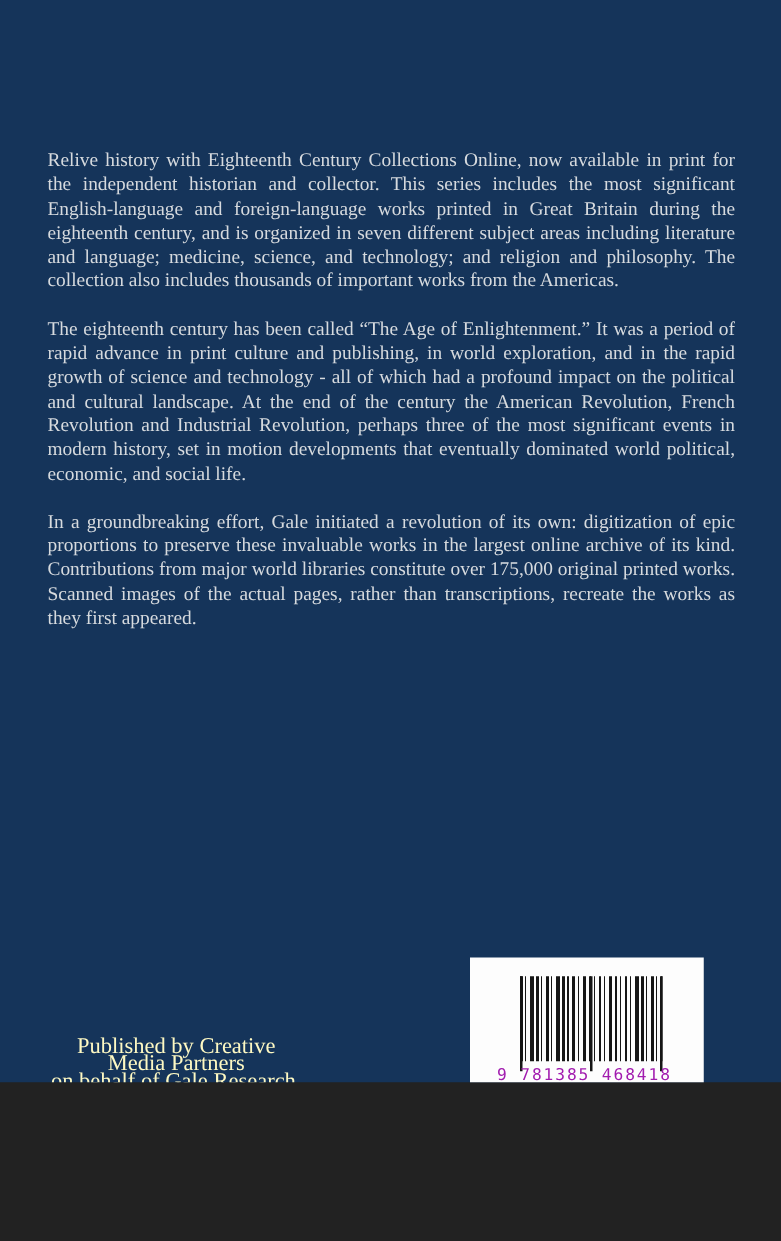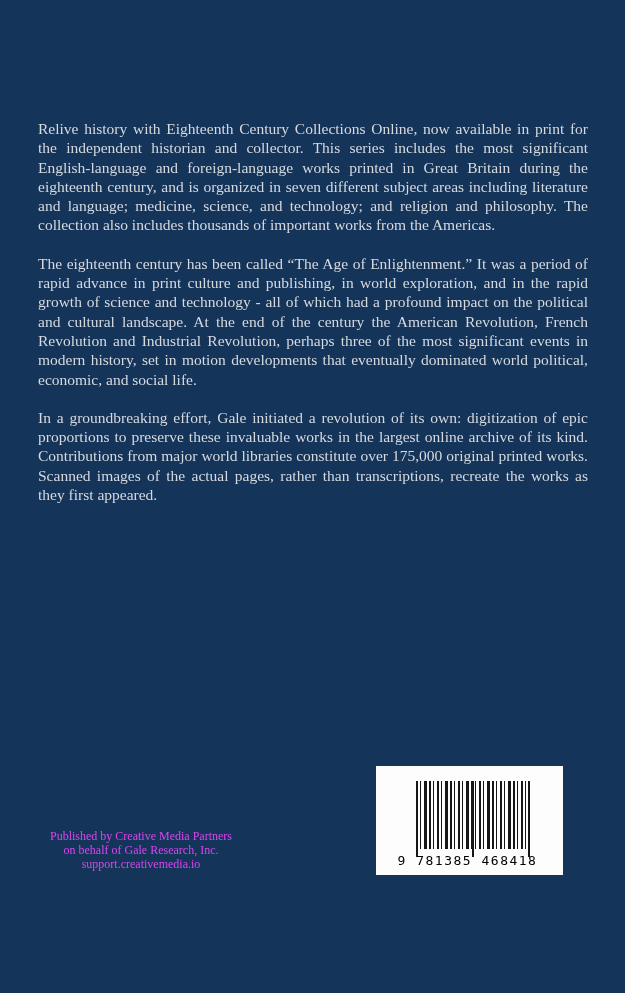--- a/index.html
+++ b/index.html
@@ -6,21 +6,21 @@
     --bg: #15345a;
     --ink: #d6dade;
   }
   * { margin: 0; padding: 0; box-sizing: border-box; }
   html, body { width: 625px; background: #222; }
   body { font-family: "Liberation Serif", serif; }
 
   .cover {
     position: relative;
     width: 625px;
-    height: 993px;
+    height: 866px;
     background: var(--bg);
     overflow: hidden;
   }
 
   .back-text {
     position: absolute;
     top: 119px;
     left: 38px;
     width: 550px;
     color: var(--ink);
@@ -30,22 +30,22 @@
   }
   .back-text p { margin-bottom: 19px; }
   .back-text p:last-child { margin-bottom: 0; }
 
   .publisher {
     position: absolute;
     left: 38px;
     top: 829px;
     width: 206px;
     text-align: center;
-    color: #d946ef;
-    font-size: 12px;
+    color: #fef9c3;
+    font-size: 18px;
     line-height: 14px;
   }
 
   .barcode-box {
     position: absolute;
     left: 376px;
     top: 766px;
     width: 187px;
     height: 109px;
     background: #fdfdfd;
@@ -68,21 +68,21 @@
   .guard-center { left: 96px; }
   .guard-right  { left: 152px; }
   .barcode-digits {
     position: absolute;
     left: 0; right: 4px;
     bottom: 7px;
     text-align: center;
     font-family: "DejaVu Sans Mono", monospace;
     font-size: 13px;
     letter-spacing: 1.5px;
-    color: #000000;
+    color: #a21caf;
     background: transparent;
   }
 </style>
 </head>
 <body>
 
 <div class="cover">
 
   <div class="back-text">
     <p>Relive history with Eighteenth Century Collections Online, now available in print for the independent historian and collector. This series includes the most significant English-language and foreign-language works printed in Great Britain during the eighteenth century, and is organized in seven different subject areas including literature and language; medicine, science, and technology; and religion and philosophy. The collection also includes thousands of important works from the Americas.</p>

